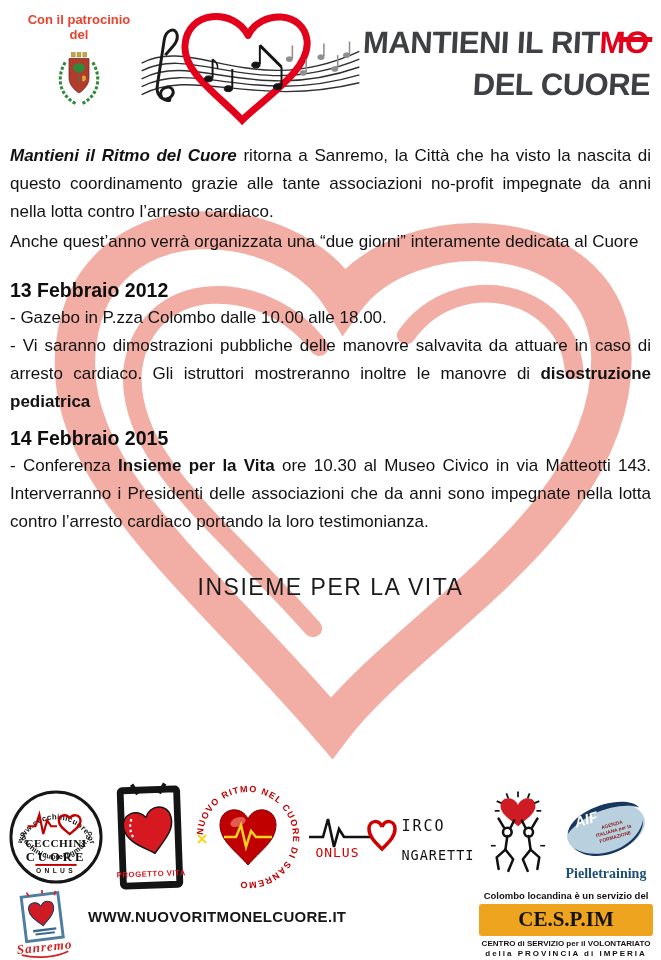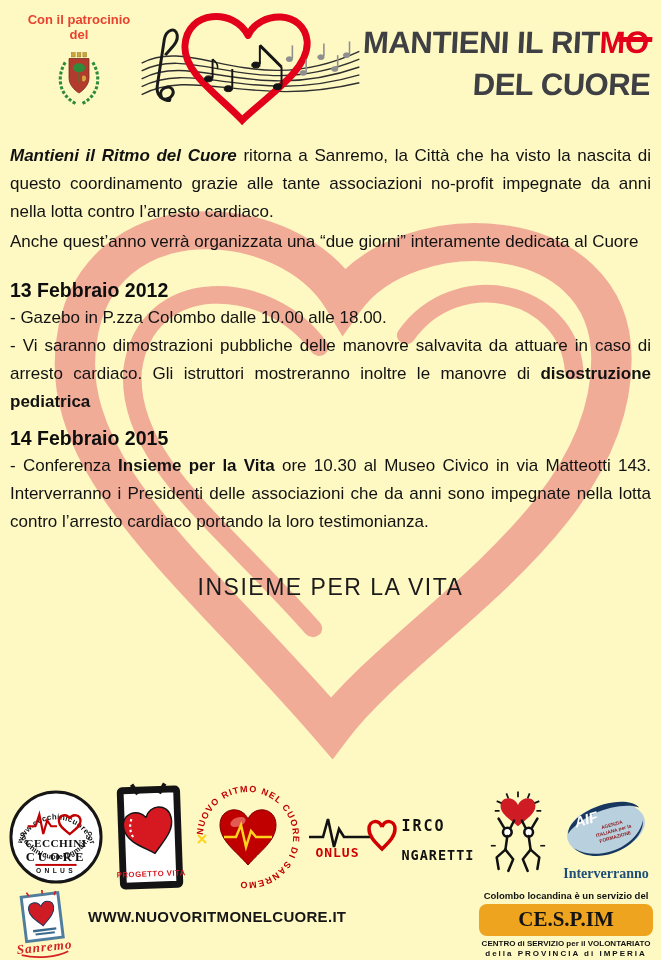--- a/index.html
+++ b/index.html
@@ -1,16 +1,16 @@
 <!DOCTYPE html>
 <html><head>
 <meta charset="utf-8">
 <style>
   html,body{margin:0;padding:0;background:#888;}
-  .poster{position:relative;width:661px;height:960px;background:#fef9c3;overflow:hidden;
+  .poster{position:relative;width:661px;height:960px;background:#ffffff;overflow:hidden;
           font-family:"Liberation Sans", sans-serif;margin:0 auto;}
   
   .watermark{position:absolute;left:33px;top:183px;width:622px;height:586px;z-index:0;opacity:.8;}
   
   .patronage{position:absolute;left:20px;top:12px;width:118px;text-align:center;z-index:2;}
   .pat-line{font-size:13px;font-weight:bold;color:#e8432f;margin-bottom:8px;}
   .crest{display:inline-block;}
   .comune{font-size:11px;font-weight:bold;color:#2e8b3c;letter-spacing:.4px;margin-top:6px;}
   .music-logo{position:absolute;left:138px;top:2px;z-index:1;}
   .title{position:absolute;top:22px;right:10px;text-align:right;z-index:2;transform:skewX(-3deg);
@@ -25,35 +25,35 @@
   .lead{font-style:italic;}
   .mb20{margin-bottom:20px;}
   .mb2{margin-bottom:2px;}
   .mb24{margin-bottom:8px;}
   .h{font-size:19.5px;line-height:28px;font-weight:800;margin:0;color:#0e0e0e;}
   .slogan{margin-top:38px;text-align:center;font-size:23px;letter-spacing:1.5px;color:#1b1b1b;}
   
   .logos{position:absolute;left:0;top:783px;width:661px;height:112px;display:flex;
          align-items:center;justify-content:space-between;padding:0 8px;box-sizing:border-box;z-index:1;}
   .logo{flex:0 0 auto;text-align:center;}
-  .mirco{position:relative;width:168px;height:64px;font-family:"DejaVu Sans Mono",monospace;font-weight:bold;}
+  .mirco{position:relative;width:168px;height:64px;font-family:"DejaVu Sans Mono",monospace;font-weight:normal;}
   .mirco .ecg{position:absolute;left:0;top:4px;}
   .mirco .mu-heart{position:absolute;left:58px;top:8px;}
   .mirco .l1{position:absolute;left:92px;top:10px;font-size:15px;letter-spacing:2px;color:#111;}
   .mirco .l2{position:absolute;left:92px;top:40px;font-size:13.5px;letter-spacing:1px;color:#111;}
   .mirco .onlus{position:absolute;left:6px;top:38px;font-size:13px;letter-spacing:1px;color:#d10000;}
   .aifwrap{width:94px;}
   .aif-brand{font-family:"Liberation Serif",serif;font-weight:bold;font-size:14px;color:#1d4e79;margin-top:-4px;}
   
   .footer{position:absolute;left:0;top:888px;width:661px;height:72px;z-index:1;}
   .sanremo-logo{position:absolute;left:12px;top:2px;}
   .website{position:absolute;left:88px;top:20px;font-size:15px;font-weight:bold;letter-spacing:.3px;color:#161616;}
   .cespim{position:absolute;right:6px;top:2px;width:178px;text-align:center;}
   .cespim-intro{font-size:9.5px;font-weight:bold;color:#111;}
-  .cespim-box{margin:3px auto;width:158px;background:#eea41e;border-radius:8px;padding:3px 8px 4px;
+  .cespim-box{margin:3px auto;width:158px;background:#eea41e;border-radius:3px;padding:3px 8px 4px;
               color:#131313;font-weight:bold;font-size:21px;font-family:"Liberation Serif",serif;}
   .cespim-l1{font-size:8px;font-weight:bold;color:#111;}
   .cespim-l2{font-size:8px;font-weight:bold;color:#111;letter-spacing:2px;margin-top:1px;}
 </style>
 </head>
 <body>
 
 <div class="poster">
 
   <svg class="watermark" viewBox="0 0 100 100" preserveAspectRatio="none">
@@ -242,21 +242,21 @@
         <g transform="rotate(-16 45 34)">
           <ellipse cx="45" cy="34" rx="41" ry="25" fill="#b9d0df"></ellipse>
           <path d="M6 28 C14 6 72 2 84 22 C66 10 26 12 6 28 Z" fill="#17375e"></path>
           <path d="M8 44 C26 64 70 62 84 36 C78 62 24 70 8 44 Z" fill="#17375e"></path>
           <text x="16" y="24" font-size="15" font-weight="bold" font-style="italic" fill="#fff">AIF</text>
           <text x="52" y="33" text-anchor="middle" font-size="5" font-weight="bold" fill="#8a1a1a">AGENZIA</text>
           <text x="52" y="39.5" text-anchor="middle" font-size="5" font-weight="bold" fill="#8a1a1a">ITALIANA per la</text>
           <text x="52" y="46" text-anchor="middle" font-size="5" font-weight="bold" fill="#8a1a1a">FORMAZIONE</text>
         </g>
       </svg>
-      <div class="aif-brand">Interverranno</div>
+      <div class="aif-brand">Pielletraining</div>
     </div>
 
   </div>
 
   <div class="footer">
     <svg class="sanremo-logo" width="66" height="70" viewBox="0 0 68 70">
       <g transform="rotate(-7 30 26)">
         <rect x="12" y="4" width="38" height="46" fill="#fff" stroke="#4e7d9e" stroke-width="3"></rect>
         <g stroke="#d42222" stroke-width="1.8">
           <line x1="18" y1="0" x2="20" y2="4"></line>

